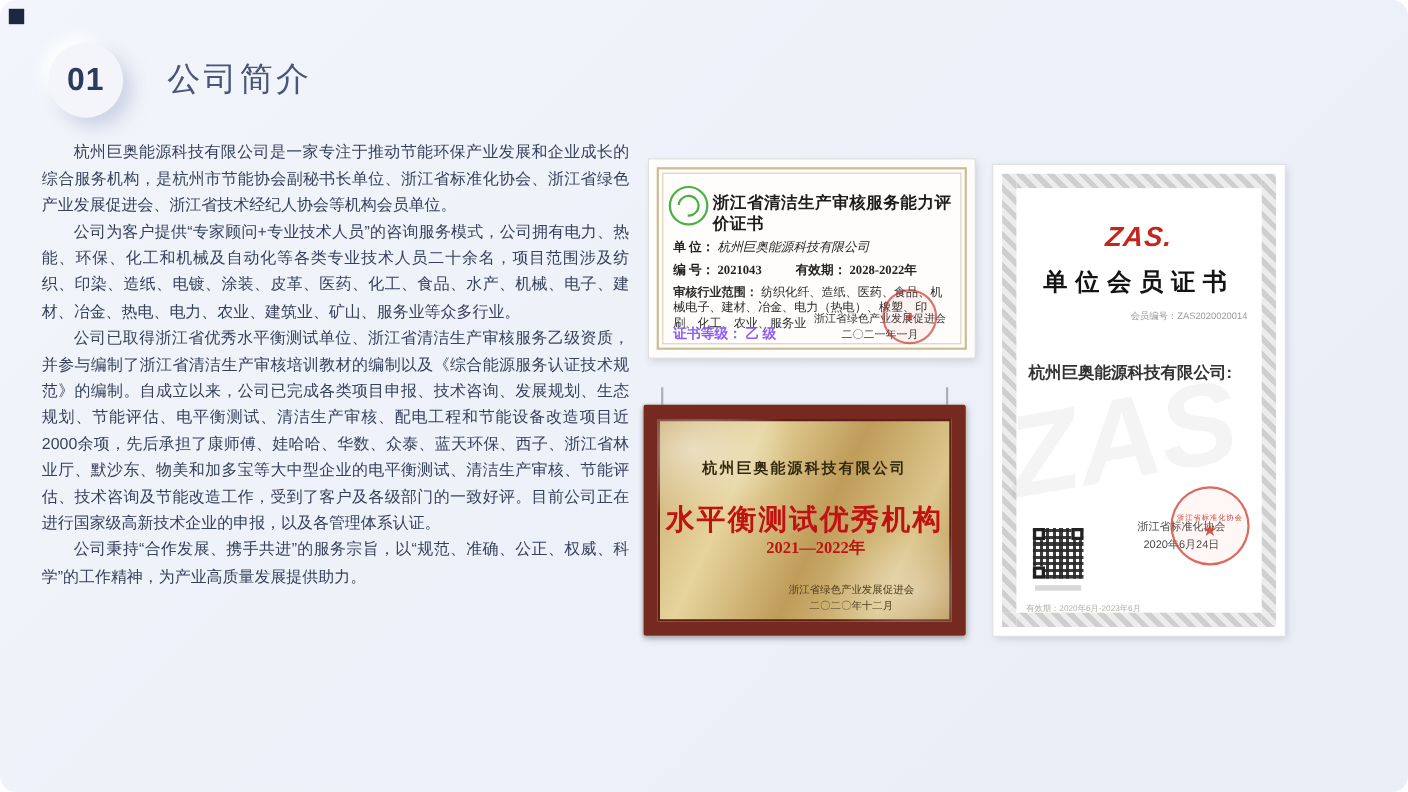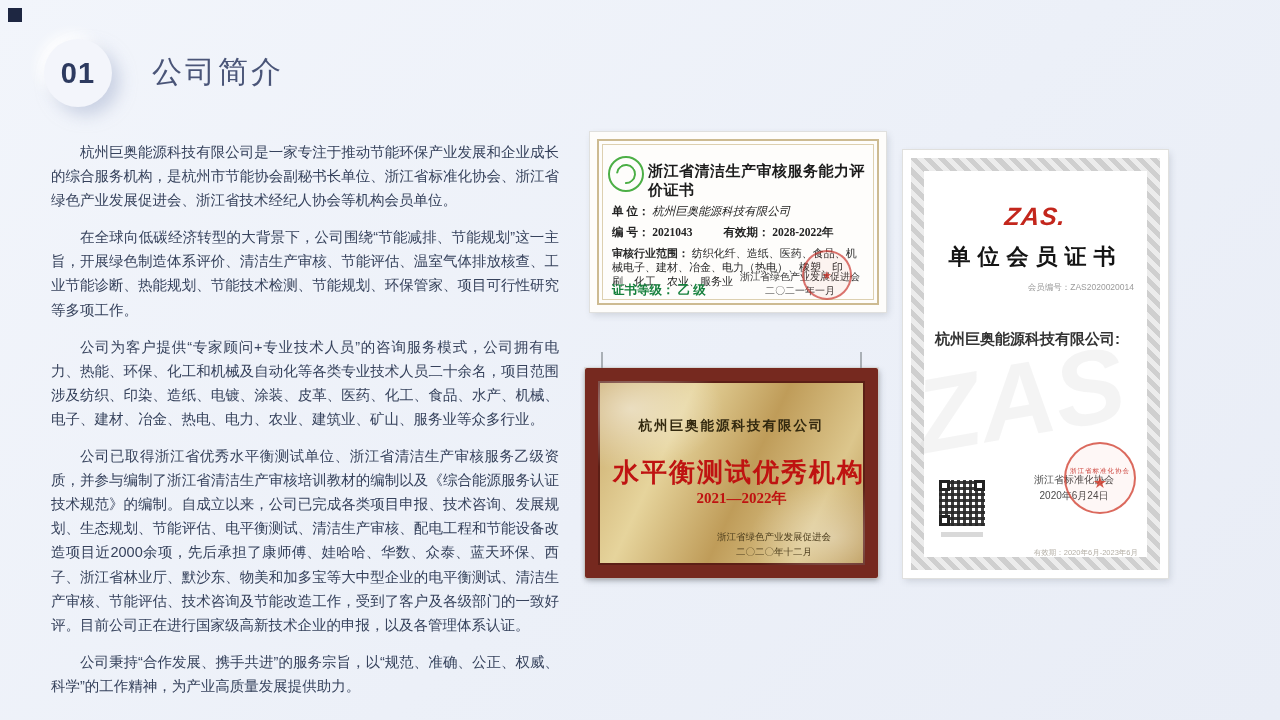--- a/index.html
+++ b/index.html
@@ -1,77 +1,77 @@
 <!DOCTYPE html>
 <html><head>
 <meta charset="utf-8">
 <style>
   html,body{margin:0;padding:0;}
   body{width:1280px;height:720px;overflow:hidden;
        font-family:"Liberation Sans","DejaVu Sans",sans-serif;}
   #slide{position:relative;width:1280px;height:720px;
-         background:linear-gradient(135deg,#f2f5fb 0%,#ecf0f8 55%,#e9edf6 100%);}
+         background:linear-gradient(135deg,#f2f5fb 0%,#ecf0f8 55%,#e9edf6 100%);border-radius:15px;}
 
   
   .corner-mark{position:absolute;left:8px;top:8px;width:14px;height:14px;background:#1e2742;}
 
   
   .num-circle{position:absolute;left:44px;top:39px;width:68px;height:68px;border-radius:50%;
     background:#f3f5fb;display:flex;align-items:center;justify-content:center;
     box-shadow:8px 8px 16px rgba(172,182,210,.55),-6px -6px 12px rgba(255,255,255,.95);
     font-weight:bold;font-size:29px;color:#2d3a5f;letter-spacing:1px;}
   .page-title{position:absolute;left:152px;top:52px;font-size:30px;color:#4a5578;
     letter-spacing:3px;font-weight:500;}
 
   
   .intro{position:absolute;left:38px;top:127px;width:534px;font-size:14.5px;line-height:24.1px;
     color:#36425c;text-align:justify;}
-  .intro p{margin:13px;text-indent:2em;}
+  .intro p{margin:0;text-indent:2em;}
 
   
   .photo{position:absolute;box-shadow:0 0 0 1px #e0e0de,2px 3px 7px rgba(60,70,90,.18);}
 
   
-  .cert1{left:590px;top:132px;width:296px;height:180px;background:#fefdfb;}
+  .cert1{left:590px;top:145px;width:296px;height:180px;background:#fefdfb;}
   .cert1-frame{position:absolute;inset:7px;border:2px solid #cdbb92;}
   .cert1-frame:after{content:"";position:absolute;inset:3px;border:1px solid #ddd0b0;}
   .cert1-logo{position:absolute;left:18px;top:24px;width:32px;height:32px;border:2.5px solid #4caf46;
     border-radius:50%;display:flex;align-items:center;justify-content:center;}
   .cert1-logo-inner{width:16px;height:16px;border:2.5px solid #4caf46;border-radius:50%;
     border-left-color:transparent;transform:rotate(-40deg);}
   .cert1-title{position:absolute;left:58px;top:30px;width:218px;font-family:"Liberation Serif","DejaVu Serif",serif;
     font-weight:bold;font-size:15px;color:#1c1c1c;letter-spacing:.5px;}
   .cert1-fields{position:absolute;left:22px;top:72px;width:252px;
     font-family:"Liberation Serif","DejaVu Serif",serif;font-size:11.5px;color:#222;}
   .cert1-row{margin-bottom:6px;}
   .cert1-label{font-weight:bold;}
   .cert1-value{font-style:italic;}
   .cert1-num{font-weight:bold;font-style:normal;}
   .cert1-validity{margin-left:28px;}
   .cert1-scope{font-size:11px;line-height:14px;color:#2a2a2a;}
   .cert1-grade{position:absolute;left:22px;top:150px;font-family:"Liberation Serif","DejaVu Serif",serif;
-    font-size:12.5px;font-weight:bold;color:#15803d;}
+    font-size:12.5px;font-weight:bold;color:#8b5cf6;}
   .cert1-issuer{position:absolute;right:26px;top:138px;text-align:center;
     font-family:"Liberation Serif","DejaVu Serif",serif;font-size:10px;color:#333;}
   .cert1-seal{position:absolute;right:34px;top:118px;width:46px;height:46px;border-radius:50%;
     border:2px solid rgba(200,46,38,.65);display:flex;align-items:center;justify-content:center;
     color:rgba(200,46,38,.8);font-size:11px;background:rgba(220,80,70,.06);}
 
   
   .plaque{left:585px;top:368px;width:293px;height:210px;background:#eef0f1;}
   .plaque-wire{position:absolute;top:-16px;width:2px;height:16px;background:#aab0b6;}
   .plaque-frame{position:absolute;inset:0;border:13px solid #76291f;border-radius:2px;
     box-shadow:inset 0 0 0 2px #5c1f16,0 2px 5px rgba(0,0,0,.25);
     background:linear-gradient(115deg,#c9a96a 0%,#e6d49c 28%,#bf9c59 55%,#dcc68c 80%,#b8944f 100%);}
   .plaque-shine{position:absolute;inset:0;
     background:radial-gradient(ellipse at 12% 15%,rgba(255,255,255,.5),transparent 28%),
                radial-gradient(ellipse at 88% 85%,rgba(255,255,255,.35),transparent 25%);}
   .plaque-company{position:absolute;left:0;right:0;top:36px;text-align:center;font-weight:bold;
     font-size:13.5px;color:#33290f;letter-spacing:2px;}
-  .plaque-award{position:absolute;left:0;right:0;top:74px;text-align:right;font-weight:bold;
+  .plaque-award{position:absolute;left:0;right:0;top:74px;text-align:center;font-weight:bold;
     font-size:26px;color:#bf1311;letter-spacing:2px;font-family:"Liberation Serif","DejaVu Serif",serif;}
   .plaque-years{position:absolute;left:0;right:0;top:108px;text-align:center;font-weight:bold;
     font-size:15px;color:#bf1311;font-family:"Liberation Serif","DejaVu Serif",serif;padding-left:20px;}
   .plaque-issuer{position:absolute;right:34px;top:148px;text-align:center;font-size:9.5px;
     color:#4c3d1c;line-height:15px;}
 
   
   .cert2{left:903px;top:150px;width:265px;height:428px;background:#ffffff;}
   .cert2-frame{position:absolute;inset:8px;border:13px solid transparent;
     border-image:repeating-linear-gradient(45deg,#cfcfcf 0 5px,#ececec 5px 10px) 13;}
@@ -93,38 +93,37 @@
   .qr-eye{position:absolute;width:11px;height:11px;border:3px solid #222;background:#fff;box-sizing:border-box;}
   .qr-eye.tl{left:0;top:0;} .qr-eye.tr{right:0;top:0;} .qr-eye.bl{left:0;bottom:0;}
   .qr-caption{position:absolute;left:8px;top:352px;width:42px;height:5px;background:#d9d9d9;}
   .cert2-issuer{position:absolute;right:24px;top:292px;text-align:center;font-size:10px;
     color:#4a4a4a;line-height:16px;z-index:1;}
   .cert2-seal{position:absolute;right:2px;top:262px;width:68px;height:68px;border-radius:50%;
     border:2.5px solid rgba(207,58,42,.75);background:rgba(230,90,70,.05);z-index:2;
     display:flex;flex-direction:column;align-items:center;justify-content:center;}
   .cert2-seal .seal-arc{font-size:6.5px;color:rgba(200,46,38,.9);letter-spacing:1px;white-space:nowrap;}
   .cert2-seal .seal-star{font-size:16px;color:rgba(207,58,42,.85);line-height:14px;}
-  .cert2-validity{position:absolute;left:0;right:0;top:368px;text-align:right;font-size:7.5px;
+  .cert2-validity{position:absolute;left:0;right:0;top:368px;text-align:left;font-size:7.5px;
     color:#b4afa6;}
 </style>
 </head>
 <body>
 
 <div id="slide">
 
   <div class="corner-mark"></div>
 
   <div class="num-circle">
     <span>01</span>
   </div>
   <div class="page-title">公司简介</div>
 
   <div class="intro">
     <p>杭州巨奥能源科技有限公司是一家专注于推动节能环保产业发展和企业成长的综合服务机构，是杭州市节能协会副秘书长单位、浙江省标准化协会、浙江省绿色产业发展促进会、浙江省技术经纪人协会等机构会员单位。</p>
-    <p>在全球向低碳经济转型的大背景下，公司围绕“节能减排、节能规划”这一主旨，开展绿色制造体系评价、清洁生产审核、节能评估、温室气体排放核查、工业节能诊断、热能规划、节能技术检测、节能规划、环保管家、项目可行性研究等多项工作。</p>
     <p>公司为客户提供“专家顾问+专业技术人员”的咨询服务模式，公司拥有电力、热能、环保、化工和机械及自动化等各类专业技术人员二十余名，项目范围涉及纺织、印染、造纸、电镀、涂装、皮革、医药、化工、食品、水产、机械、电子、建材、冶金、热电、电力、农业、建筑业、矿山、服务业等众多行业。</p>
     <p>公司已取得浙江省优秀水平衡测试单位、浙江省清洁生产审核服务乙级资质，并参与编制了浙江省清洁生产审核培训教材的编制以及《综合能源服务认证技术规范》的编制。自成立以来，公司已完成各类项目申报、技术咨询、发展规划、生态规划、节能评估、电平衡测试、清洁生产审核、配电工程和节能设备改造项目近2000余项，先后承担了康师傅、娃哈哈、华数、众泰、蓝天环保、西子、浙江省林业厅、默沙东、物美和加多宝等大中型企业的电平衡测试、清洁生产审核、节能评估、技术咨询及节能改造工作，受到了客户及各级部门的一致好评。目前公司正在进行国家级高新技术企业的申报，以及各管理体系认证。</p>
     <p>公司秉持“合作发展、携手共进”的服务宗旨，以“规范、准确、公正、权威、科学”的工作精神，为产业高质量发展提供助力。</p>
   </div>
 
   <div class="photo cert1">
     <div class="cert1-frame"></div>
     <div class="cert1-logo">
       <div class="cert1-logo-inner"></div>
     </div>

